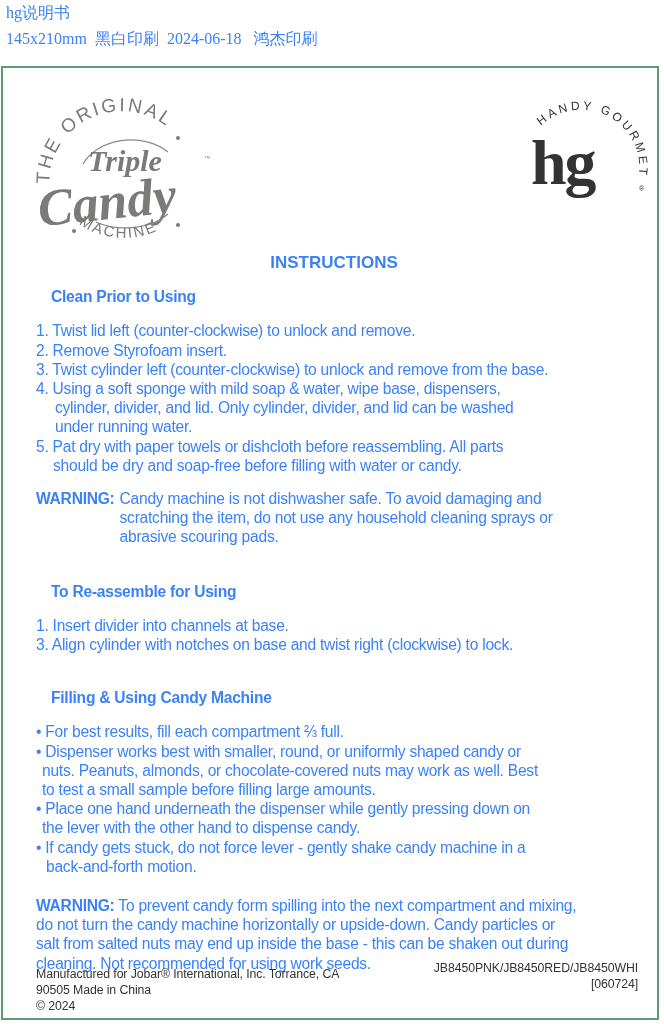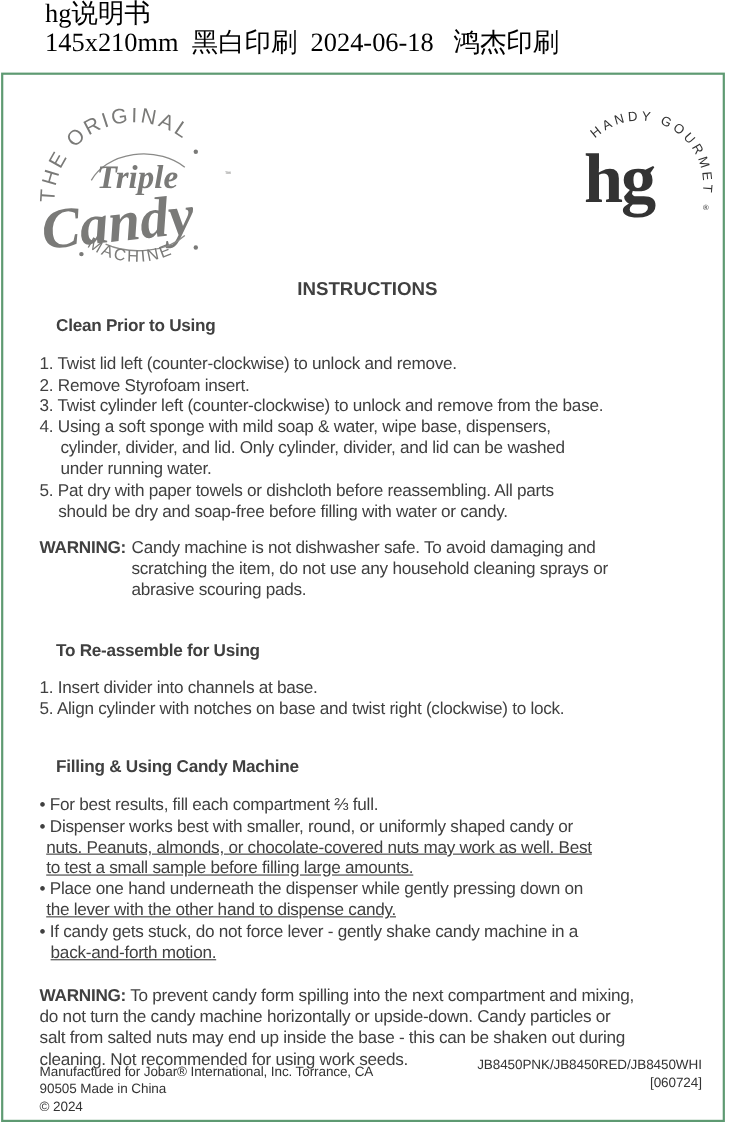--- a/index.html
+++ b/index.html
@@ -2,49 +2,49 @@
 <html><head>
 <meta charset="utf-8">
 <style>
   html, body { margin: 0; padding: 0; }
   body {
     width: 664px; height: 1024px; background: #ffffff; position: relative;
     overflow: hidden; font-family: "Liberation Sans", "DejaVu Sans", sans-serif; color: #222;
   }
   .print-header {
     position: absolute; left: 6px; top: 0; font-family: "Liberation Serif", "DejaVu Serif", serif;
-    color: #000000; font-size: 24px; line-height: 26px; margin-left: 35px;
+    color: #3b82f6; font-size: 16px; line-height: 26px;
   }
   .print-header .line { white-space: pre; }
   .frame {
     position: absolute; left: 1px; top: 66px; width: 658px; height: 954px;
     border: 2px solid #5e9a72; box-sizing: border-box;
   }
   .logo-left {
     position: absolute; left: 28px; top: 96px; width: 190px; height: 160px;
   }
   .logo-right {
     position: absolute; left: 525px; top: 96px; width: 130px; height: 115px;
   }
   .content {
     position: absolute; left: 36px; top: 248px; width: 610px;
-    font-size: 15.6px; line-height: 19.2px; color: #404040;
+    font-size: 15.6px; line-height: 19.2px; color: #3b82f6;
     font-family: "Liberation Sans", "DejaVu Sans", sans-serif;
     letter-spacing: -0.25px;
   }
   .title {
     text-align: center; font-weight: bold; font-size: 17px; margin: 5px 0 14px 0; letter-spacing: 0;
     padding-left: 0px; width: 596px;
   }
   .section-h { font-weight: bold; margin: 15px; }
   .item { margin: 0; }
   .item .cont { display: block; padding-left: 19px; }
   .item.n5 .cont { padding-left: 17px; }
   .bul { margin: 0; }
-  .bul .cont { display: block; padding-left: 6px; text-decoration: underline; }
+  .bul .cont { display: block; padding-left: 6px; }
   .warn1 { margin-top: 14px; display: flex; }
   .warn1 .lbl { font-weight: bold; white-space: nowrap; padding-right: 5px; }
   .gap-s { height: 20px; }
   .gap-m { height: 19px; }
   .warn2 { margin-top: 20px; }
   .warn2 .lbl { font-weight: bold; }
   .footer {
     position: absolute; left: 36px; top: 948px; width: 602px; font-size: 12.3px; line-height: 16px;
     color: #333; letter-spacing: -0.1px;
   }
@@ -124,21 +124,21 @@
       <span style="display:block">scratching the item, do not use any household cleaning sprays or</span>
       <span style="display:block">abrasive scouring pads.</span>
     </span>
   </div>
 
   <div class="gap-s"></div>
 
   <div>
     <div class="section-h">To Re-assemble for Using</div>
     <div class="item"><span>1. Insert divider into channels at base.</span></div>
-    <div class="item"><span>5. Align cylinder with notches on base and twist right (clockwise) to lock.</span></div>
+    <div class="item"><span>3. Align cylinder with notches on base and twist right (clockwise) to lock.</span></div>
   </div>
 
   <div class="gap-m"></div>
 
   <div>
     <div class="section-h">Filling &amp; Using Candy Machine</div>
     <div class="bul"><span>• For best results, fill each compartment ⅔ full.</span></div>
     <div class="bul">
       <span>• Dispenser works best with smaller, round, or uniformly shaped candy or</span>
       <span class="cont">nuts. Peanuts, almonds, or chocolate-covered nuts may work as well. Best</span>

